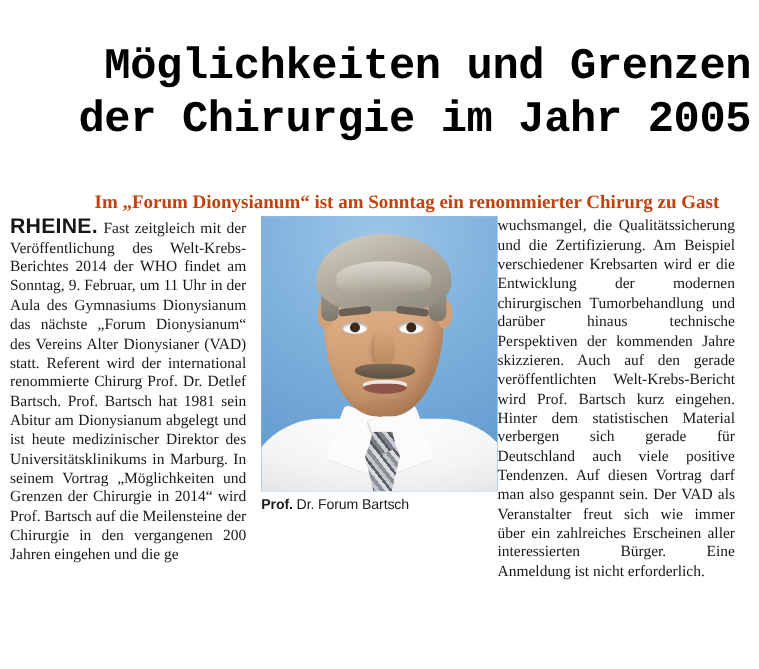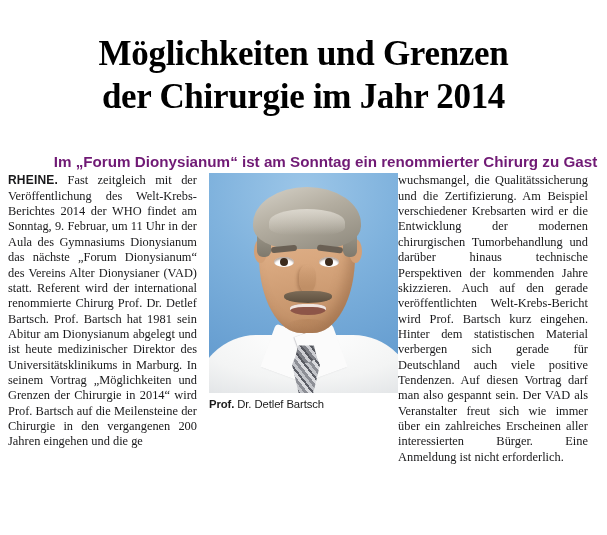--- a/index.html
+++ b/index.html
@@ -17,40 +17,40 @@
 
   .page {
     position: relative;
     width: 607px;
     height: 535px;
     background: #ffffff;
   }
 
   
   .headline {
-    text-align: center;
-    font-family: Liberation Serif, serif;
+    text-align: right;
+    font-family: Liberation Mono, monospace;
     font-weight: bold;
     font-size: 35px;
     line-height: 43px;
     letter-spacing: -0.3px;
     color: #000000;
     padding: 9px 6px 0 6px;
     -webkit-font-smoothing: antialiased;
   }
   .headline-line { display: block; white-space: nowrap; }
 
   
   .subheadline {
     text-align: center;
-    font-family: Liberation Sans, sans-serif;
+    font-family: Liberation Serif, serif;
     font-weight: bold;
     font-size: 15.2px;
     line-height: 20px;
-    color: #701a75;
+    color: #c2410c;
     padding: 10px 2px 0 2px;
     white-space: nowrap;
     margin-left: 44px;
   }
 
   
   .columns {
     position: absolute;
     top: 150px;
     left: 0;
@@ -70,21 +70,21 @@
   }
   .col p { margin: 0; }
 
   .col-1 { left: 8px;   width: 189px; }
   .col-2 { left: 209px; width: 189px; }
   .col-3 { left: 398px; width: 190px; }
 
   .dateline {
     font-family: "Liberation Sans", "DejaVu Sans", sans-serif;
     font-weight: bold;
-    font-size: 12px;
+    font-size: 17px;
     letter-spacing: 0.2px;
   }
 
   
   .photo-wrap {
     position: relative;
     width: 189px;
     height: 220px;
     margin: 0 0 4px 0;
     overflow: hidden;
@@ -256,21 +256,21 @@
   }
   .caption b { font-weight: bold; margin-top: 15px; }
 </style>
 </head>
 <body>
 
 <div class="page">
 
   <h1 class="headline">
     <span class="headline-line">Möglichkeiten und Grenzen</span>
-    <span class="headline-line">der Chirurgie im Jahr 2014</span>
+    <span class="headline-line">der Chirurgie im Jahr 2005</span>
   </h1>
 
   <div class="subheadline">Im „Forum Dionysianum“ ist am Sonntag ein renommierter Chirurg zu Gast</div>
 
   <div class="columns">
 
     <div class="col col-1">
       <p><span class="dateline">RHEINE.</span><span> Fast zeitgleich mit der Veröffentlichung des Welt-Krebs-Berichtes 2014 der WHO findet am Sonntag, 9. Februar, um 11 Uhr in der Aula des Gymnasiums Diony­sianum das nächste „Forum Dionysianum“ des Vereins Al­ter Dionysianer (VAD) statt. Referent wird der internatio­nal renommierte Chirurg Prof. Dr. Detlef Bartsch. Prof. Bartsch hat 1981 sein Abitur am Dionysianum abgelegt und ist heute medizinischer Direktor des Universitätsklini­kums in Marburg. In seinem Vortrag „Möglichkeiten und Grenzen der Chirurgie in 2014“ wird Prof. Bartsch auf die Meilensteine der Chirur­gie in den vergangenen 200 Jahren eingehen und die ge­</span></p>
     </div>
 
@@ -298,21 +298,21 @@
           <div class="eye-r">
               <div class="pupil"></div>
             </div>
           <div class="nose"></div>
           <div class="moustache"></div>
           <div class="mouth"></div>
           <div class="chin"></div>
         </div>
       </div>
 
-      <div class="caption"><b>Prof.</b><span> Dr. Detlef Bartsch</span></div>
+      <div class="caption"><b>Prof.</b><span> Dr. Forum Bartsch</span></div>
 
     </div>
 
     <div class="col col-3">
       <p>wuchsmangel, die Qualitätssi­cherung und die Zertifizie­rung. Am Beispiel verschiede­ner Krebsarten wird er die Entwicklung der modernen chirurgischen Tumorbehand­lung und darüber hinaus technische Perspektiven der kommenden Jahre skizzieren. Auch auf den gerade veröf­fentlichten Welt-Krebs-Be­richt wird Prof. Bartsch kurz eingehen. Hinter dem statisti­schen Material verbergen sich gerade für Deutschland auch viele positive Tendenzen. Auf diesen Vortrag darf man also gespannt sein. Der VAD als Veranstalter freut sich wie im­mer über ein zahlreiches Er­scheinen aller interessierten Bürger. Eine Anmeldung ist nicht erforderlich.</p>
     </div>
 
   </div>
 </div>
 

